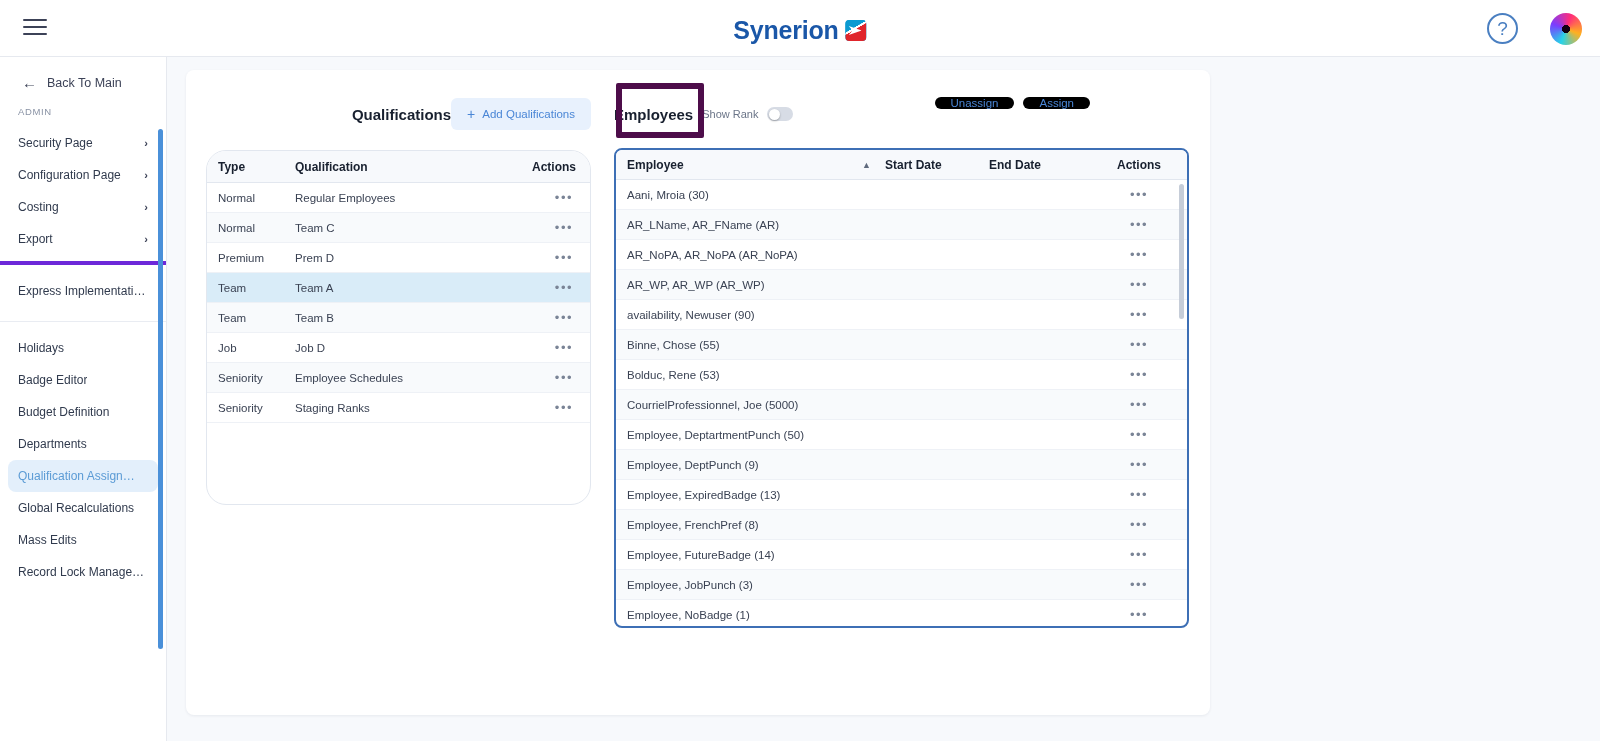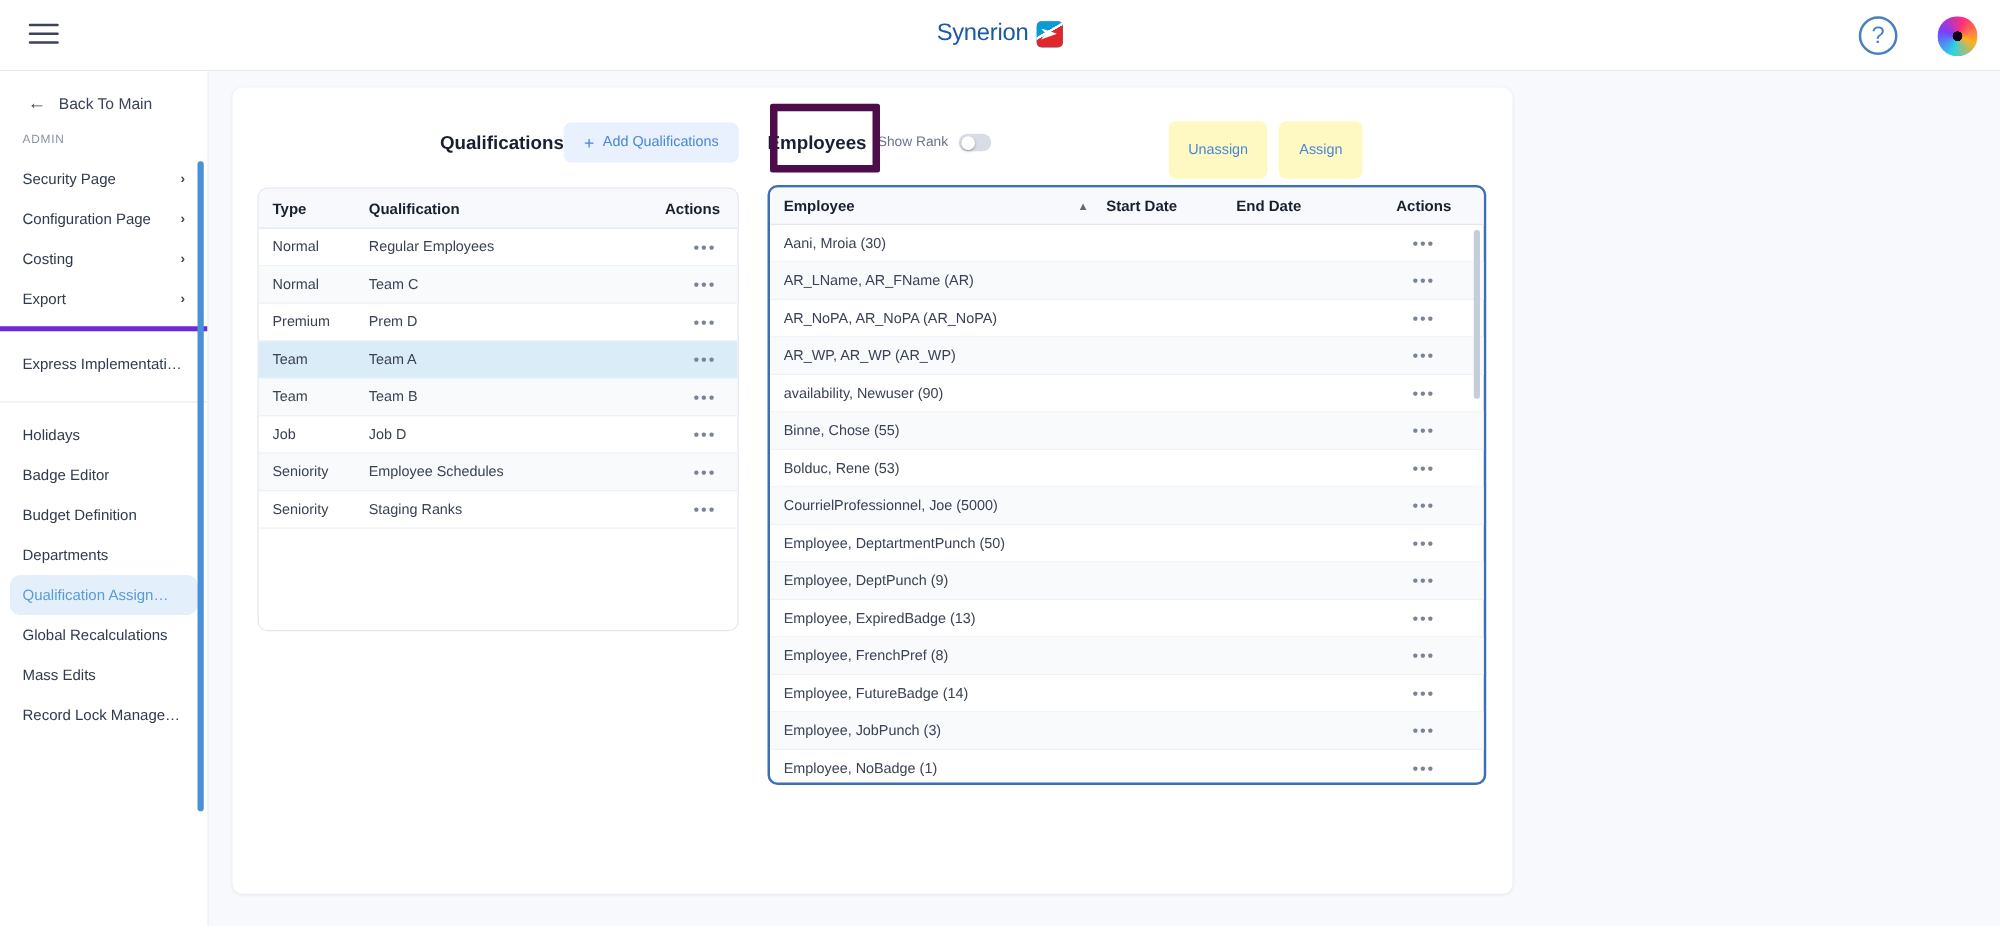--- a/index.html
+++ b/index.html
@@ -21,21 +21,21 @@
     width: 24px; height: 20px; cursor: pointer;
     display: flex; flex-direction: column; justify-content: space-between; padding: 2px 0;
   }
   .hamburger span { display: block; height: 2px; background: #3c4257; border-radius: 1px; }
 
   .brand {
     position: absolute; left: 50%; top: 16px; transform: translateX(-50%);
     display: flex; align-items: center; gap: 7px;
   }
   .brand-text {
-    font-size: 19px; font-weight: normal; color: #1a57a8; letter-spacing: -0.2px;
+    font-size: 25px; font-weight: bold; color: #1a57a8; letter-spacing: -0.2px;
   }
   .brand-mark {
     width: 21px; height: 21px; border-radius: 4px; position: relative; overflow: hidden;
     background: #0b9ad1;
   }
   .brand-mark .red {
     position: absolute; right: 0; top: 0; width: 100%; height: 100%;
     background: linear-gradient(150deg, #0b9ad1 0%, #0b9ad1 38%, #ffffff 39%, #ffffff 45%, #e0252b 46%, #e0252b 100%);
   }
   .brand-mark .arrow {
@@ -112,21 +112,21 @@
   .panel-title { font-size: 15px; font-weight: bold; color: #18202f; }
   .add-btn {
     display: flex; align-items: center; gap: 7px;
     background: #e8f1fd; color: #4a86d6; border: none; border-radius: 6px;
     font-size: 11.5px; padding: 9px 16px; cursor: pointer;
     font-family: "Liberation Sans", sans-serif;
   }
   .add-btn .plus { font-size: 14px; line-height: 1; }
 
   .q-table {
-    margin-top: 19px; border: 1px solid #e2e7ef; border-radius: 8px;
+    margin-top: 19px; border: 1px solid #e2e7ef; border-radius: 20px;
     overflow: hidden; width: 385px; height: 355px; background: #fff;
   }
   .q-thead {
     display: flex; align-items: center; height: 32px;
     background: #f7f9fc; border-bottom: 1px solid #e2e7ef;
     font-size: 12px; color: #18202f; font-weight: bold;
   }
   .q-thead .c1 { width: 88px; padding-left: 11px; }
   .q-thead .c2 { flex: 1; }
   .q-thead .c3 { width: 72px; text-align: right; padding-right: 14px; }
@@ -151,22 +151,22 @@
     margin-left: 9px; width: 26px; height: 14px; border-radius: 8px;
     background: #d7dce5; position: relative; cursor: pointer; display: inline-block;
     vertical-align: middle;
   }
   .toggle .knob {
     position: absolute; left: 1.5px; top: 1.5px; width: 11px; height: 11px;
     border-radius: 50%; background: #ffffff; box-shadow: 0 1px 2px rgba(0,0,0,.3);
   }
   .e-actions { position: absolute; right: 0; top: 0; display: flex; gap: 9px; }
   .pill-btn {
-    background: #fef9c3; color: #4a86d6; border: none; border-radius: 6px;
-    font-size: 11.5px; padding: 17px 16px; cursor: pointer;
+    background: #000000; color: #4a86d6; border: none; border-radius: 6px;
+    font-size: 11.5px; padding: 0 16px; cursor: pointer;
     font-family: "Liberation Sans", sans-serif;
   }
   .hl-box {
     position: absolute; left: 616px; top: 83px; width: 88px; height: 55px;
     border: 6px solid #4d0d4a; border-radius: 2px; pointer-events: none; z-index: 20;
   }
 
   .e-table {
     margin-top: 17px; border: 2px solid #3d6fb5; border-radius: 8px;
     width: 575px; height: 480px; background: #fff; overflow: hidden; position: relative;

